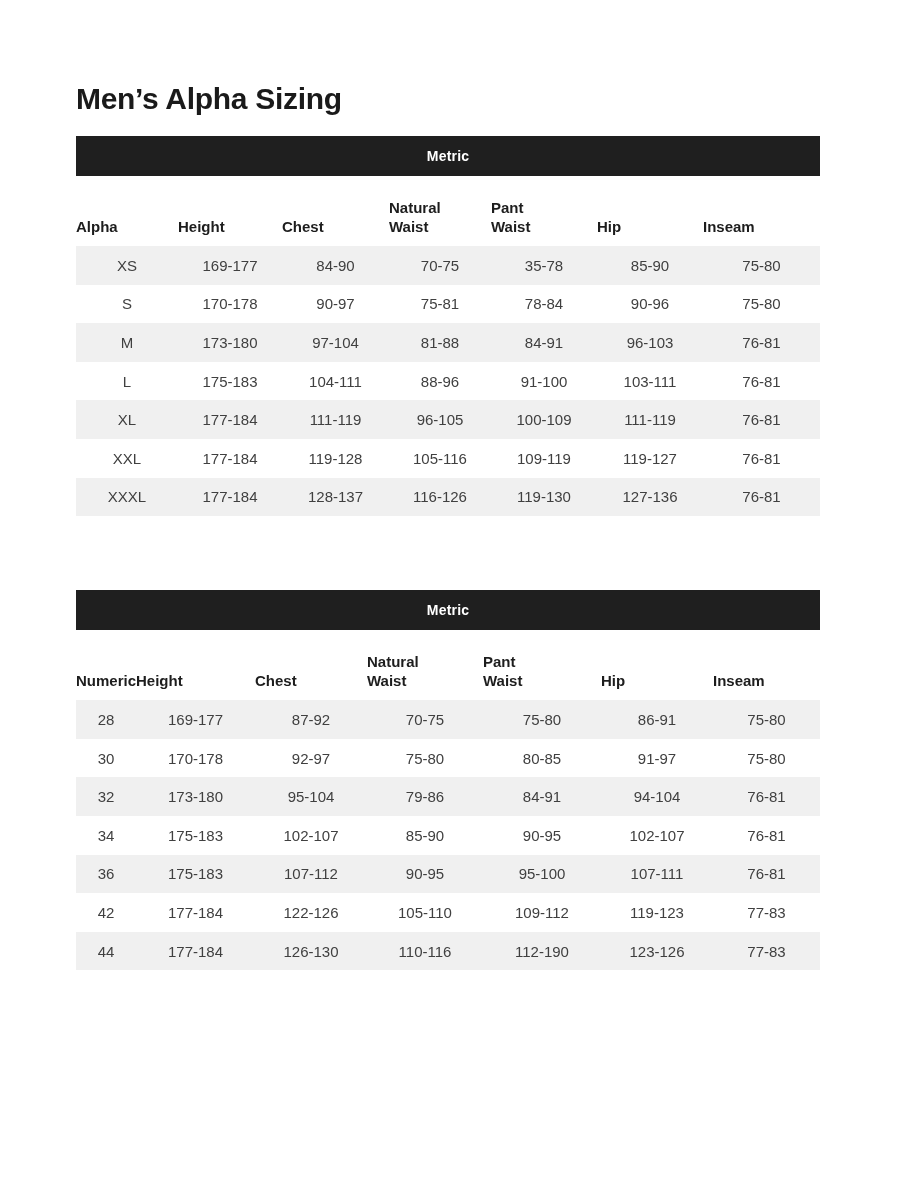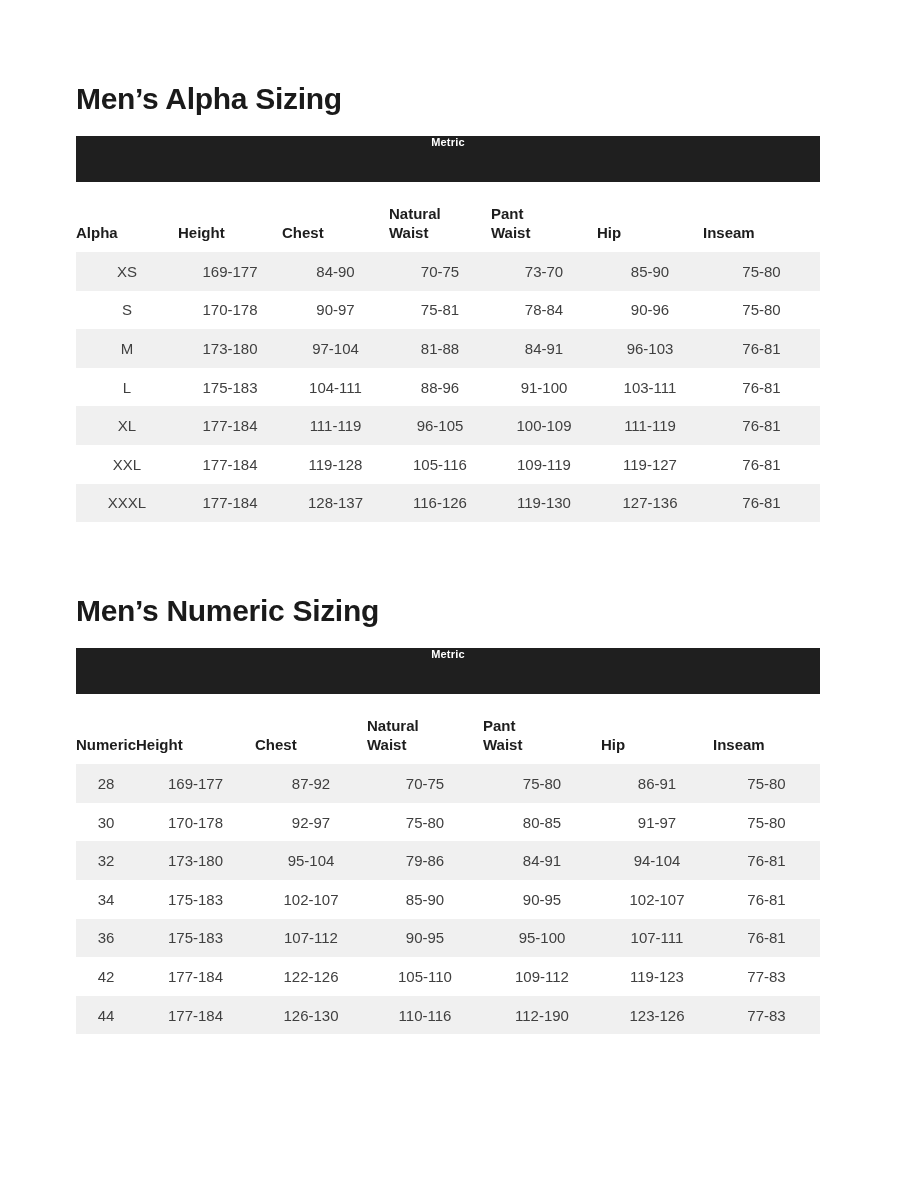--- a/index.html
+++ b/index.html
@@ -22,25 +22,25 @@
   .section-title{
     font-size:30px;
     font-weight:700;
     letter-spacing:-0.3px;
     line-height:30px;
     margin:0 0 22px 0;
     color:var(--heading);
   }
   .section + .section{margin-top:74px;}
   .unit-bar{
-    height:46px;width:744px;
+    height:40px;width:744px;
     background:var(--bar-bg);
     color:var(--bar-text);
-    display:flex;align-items:flex-start;justify-content:center;
-    font-size:11px;font-weight:700;letter-spacing:0.2px;
+    display:flex;align-items:center;justify-content:center;
+    font-size:14px;font-weight:700;letter-spacing:0.2px;
   }
   table.size-table{
     width:744px;
     border-collapse:collapse;
     table-layout:fixed;
     border-spacing:0;
   }
   table.size-table thead th{
     height:70px;
     vertical-align:bottom;
@@ -93,21 +93,21 @@
             <th><span class="th-inner">Hip</span></th>
             <th><span class="th-inner">Inseam</span></th>
           </tr>
         </thead>
       <tbody>
           <tr>
             <td>XS</td>
             <td>169-177</td>
             <td>84-90</td>
             <td>70-75</td>
-            <td>73-70</td>
+            <td>35-78</td>
             <td>85-90</td>
             <td>75-80</td>
           </tr>
           <tr>
             <td>S</td>
             <td>170-178</td>
             <td>90-97</td>
             <td>75-81</td>
             <td>78-84</td>
             <td>90-96</td>
@@ -156,21 +156,20 @@
             <td>116-126</td>
             <td>119-130</td>
             <td>127-136</td>
             <td>76-81</td>
           </tr>
         </tbody>
     </table>
   </section>
 
   <section class="section">
-    <h2 class="section-title">Men’s Numeric Sizing</h2>
     <div class="unit-bar">
       <span>Metric</span>
     </div>
     <table class="size-table">
       <colgroup>
         <col style="width:60px">
           <col style="width:119px">
           <col style="width:112px">
         <col style="width:116px">
           <col style="width:118px">

